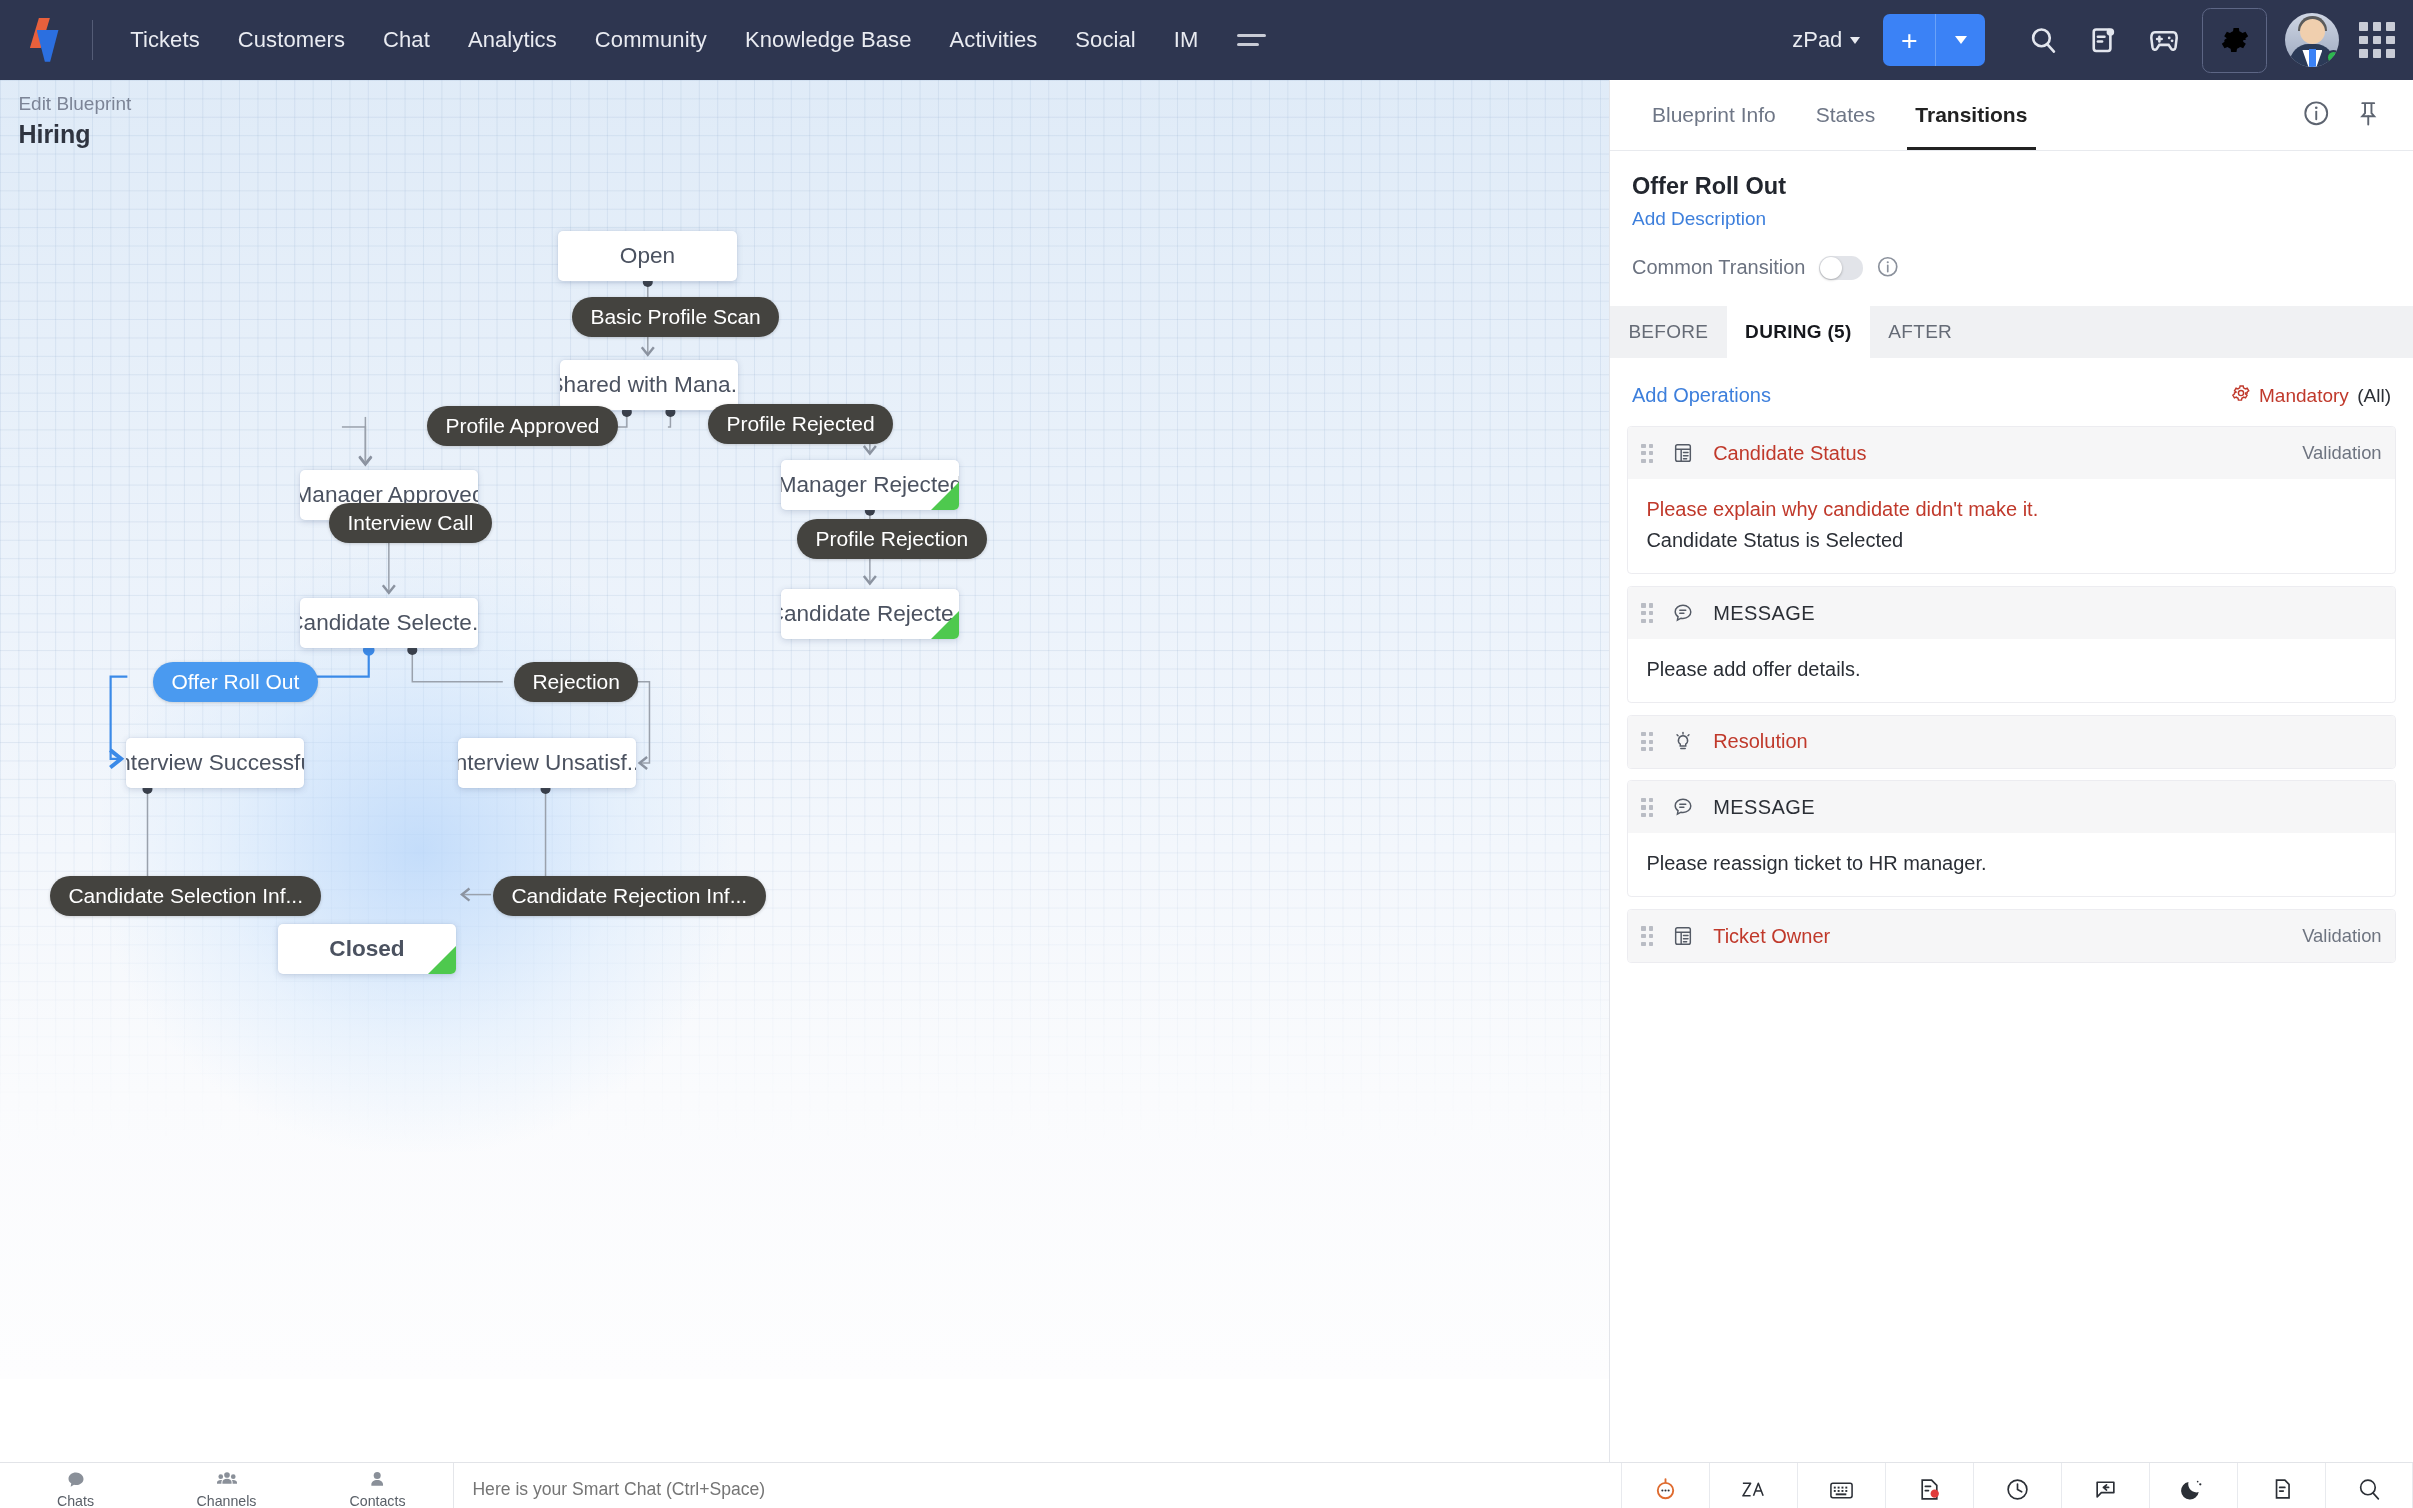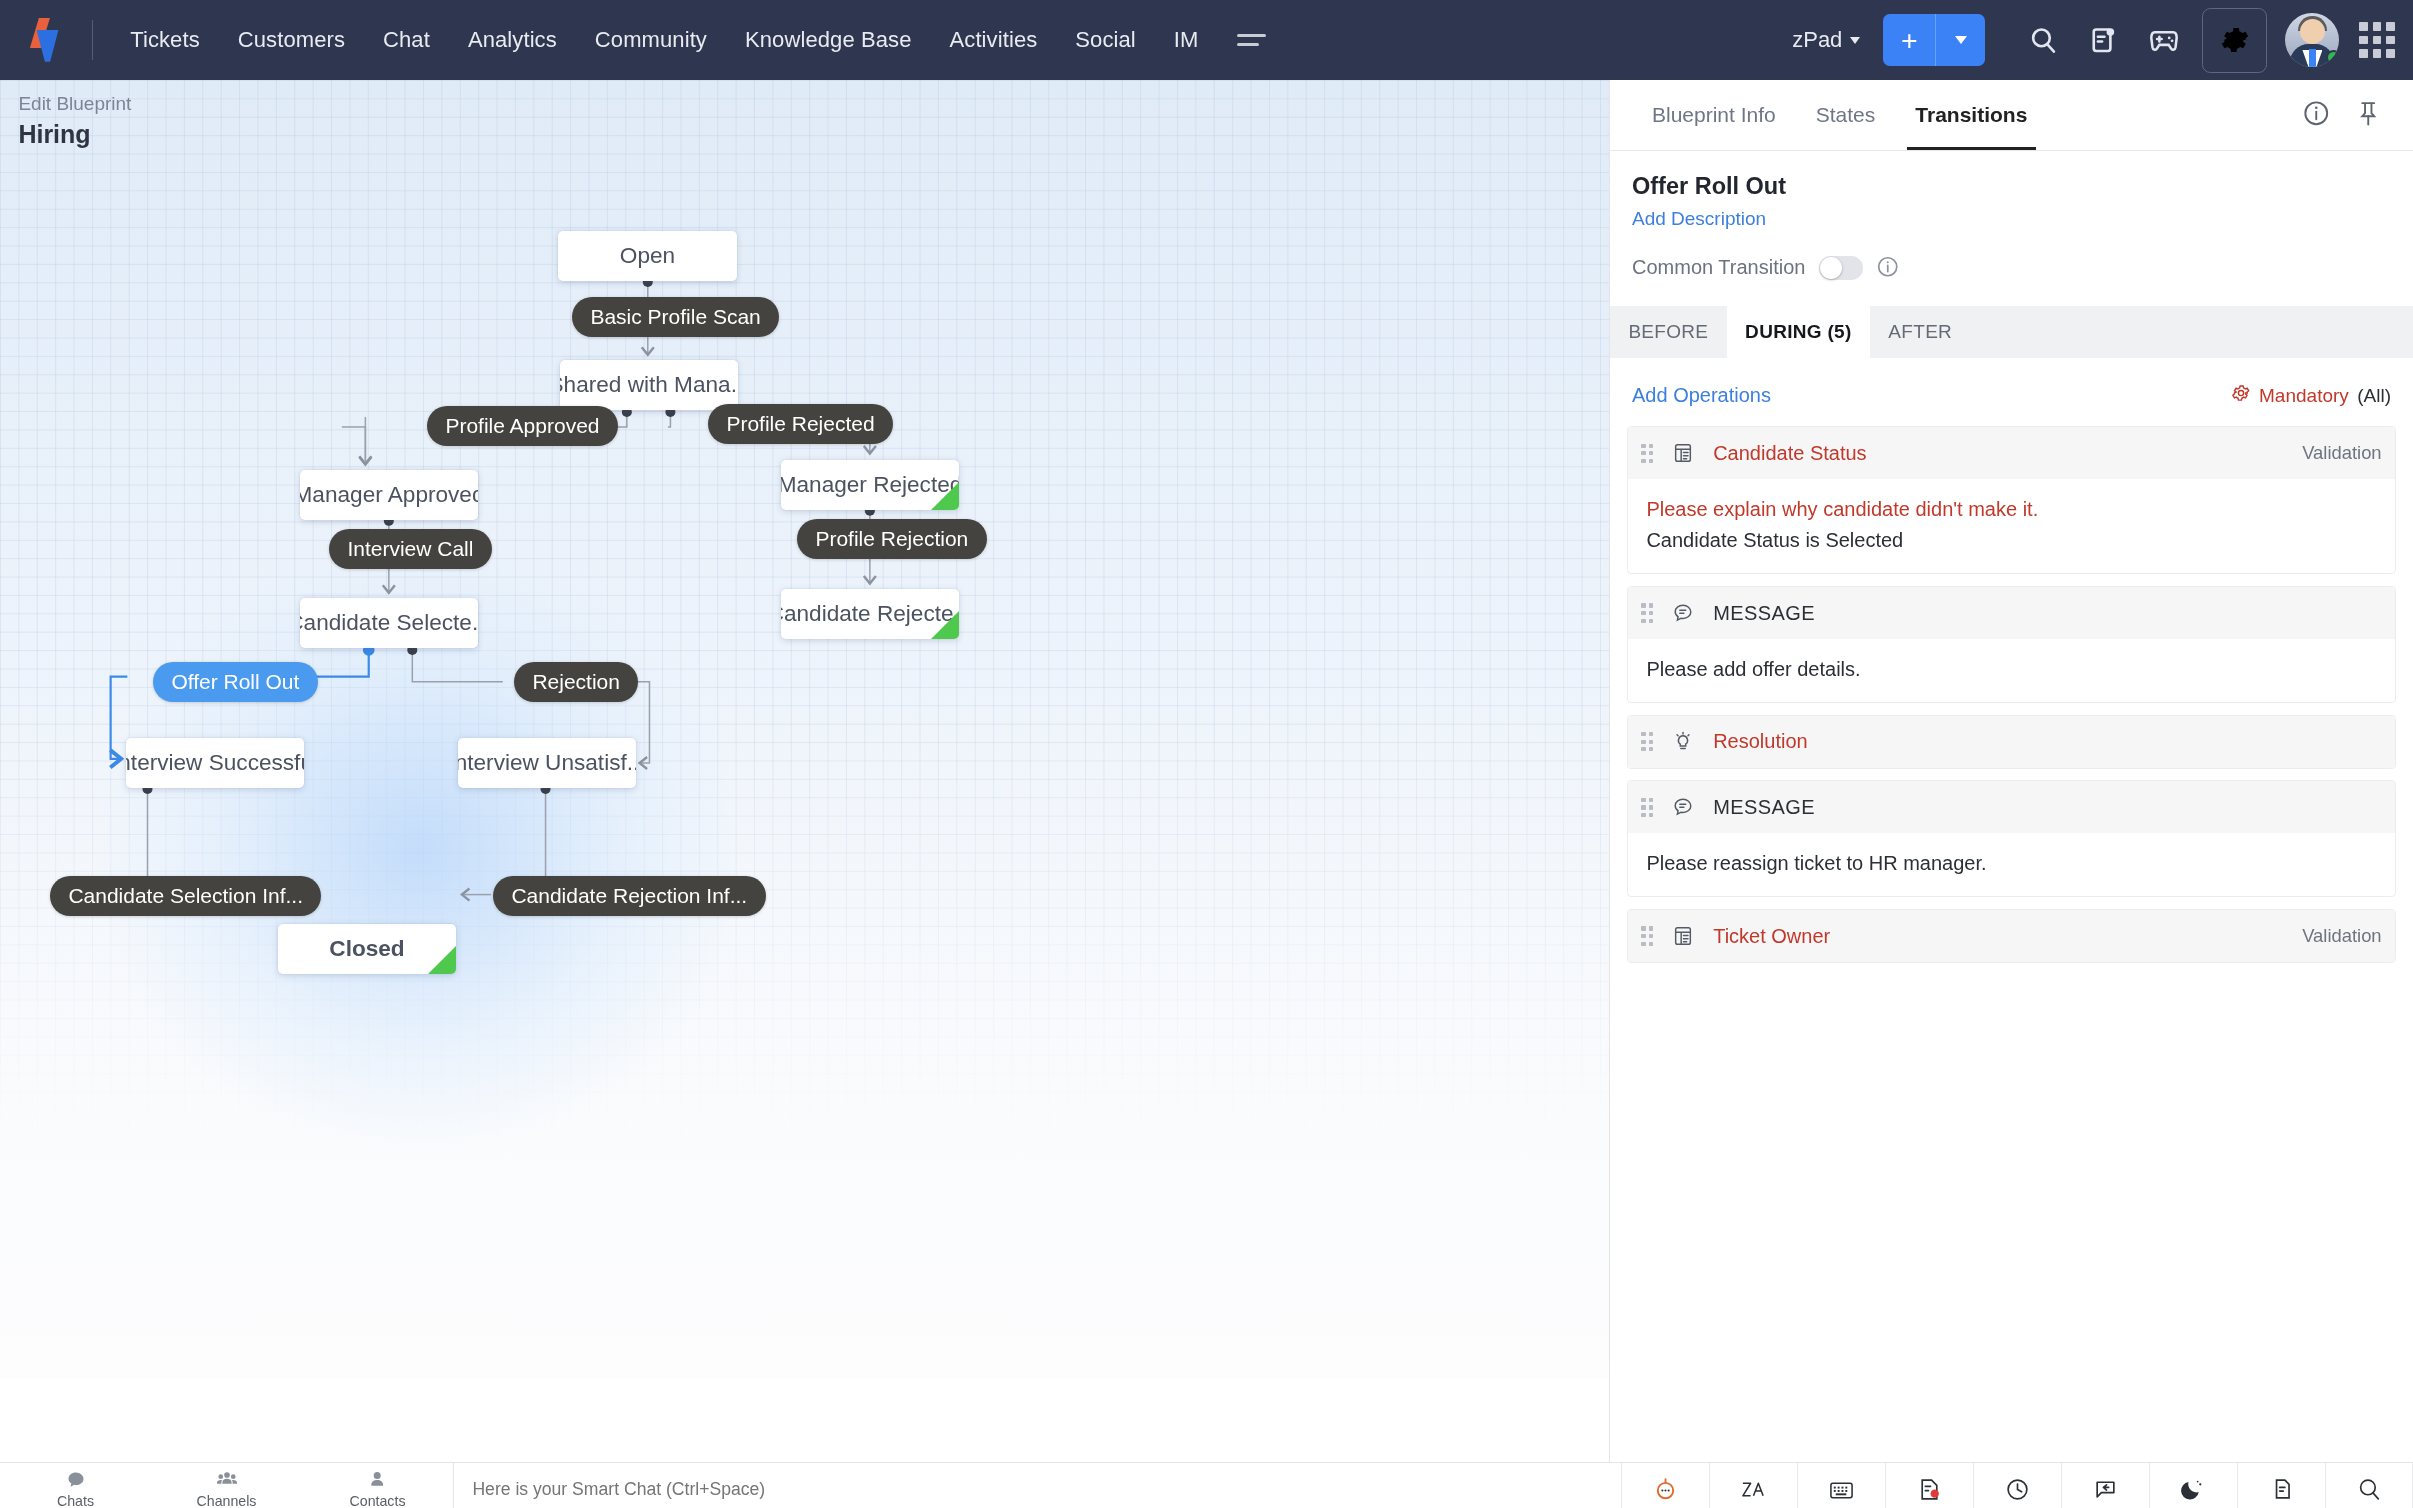--- a/index.html
+++ b/index.html
@@ -348,21 +348,21 @@
         </div>
         <div class="node" style="left: 278px; top: 844px; width: 178px; height: 50px; font-weight: bold;">
           <span>Closed</span>
           <span class="corner"></span>
         </div>
       </div>
     <div id="pills">
         <div class="pill" style="left: 572px; top: 217px;">Basic Profile Scan</div>
         <div class="pill" style="left: 427px; top: 326px;">Profile Approved</div>
         <div class="pill" style="left: 708px; top: 324px;">Profile Rejected</div>
-        <div class="pill" style="left: 329px; top: 449px;">Interview Call</div>
+        <div class="pill" style="left: 329px; top: 423px;">Interview Call</div>
         <div class="pill" style="left: 797px; top: 439px;">Profile Rejection</div>
         <div class="pill active" style="left: 153px; top: 582px;">Offer Roll Out</div>
         <div class="pill" style="left: 514px; top: 582px;">Rejection</div>
         <div class="pill" style="left: 50px; top: 796px;">Candidate Selection Inf...</div>
         <div class="pill" style="left: 493px; top: 796px;">Candidate Rejection Inf...</div>
       </div>
 
   </div>
 
   <div class="rpanel">

